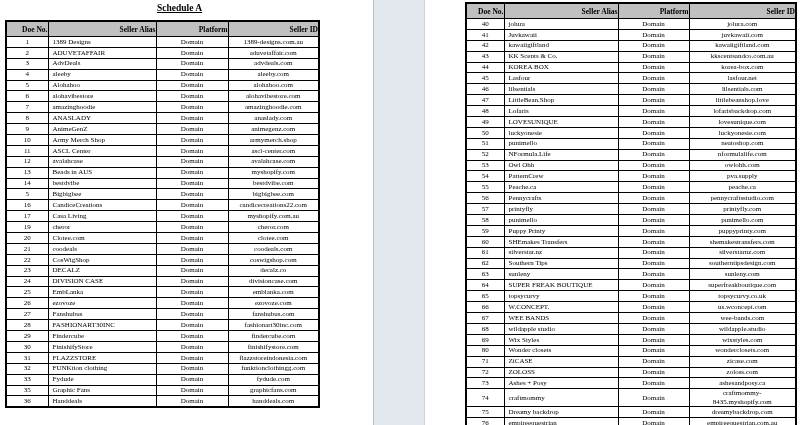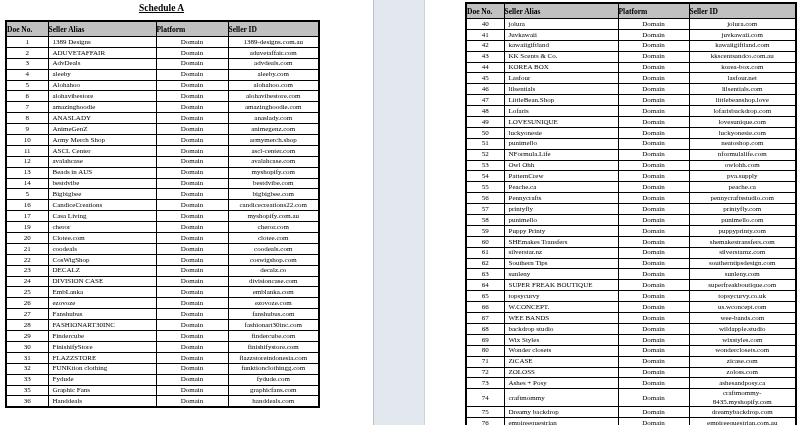--- a/index.html
+++ b/index.html
@@ -13,21 +13,21 @@
   #left-page{left:0;width:373px;}
   #page-gap{
     position:absolute;top:0;left:373px;width:52px;height:425px;
     background:#e3e8ef;
     border-left:1px solid #b9c0c9;
     border-right:1px solid #ccd3da;
     box-sizing:border-box;
   }
   #right-page{left:425px;width:375px;}
   .doc-title{
-    position:absolute;top:3px;left:5px;width:313px;
+    position:absolute;top:3px;left:23px;width:313px;
     text-align:center;font-weight:bold;font-size:9.5px;
     text-decoration:underline;
   }
   table.schedule{
     position:absolute;
     border-collapse:collapse;
     table-layout:fixed;
     border:2px solid #000;
   }
   #table-left{left:5px;top:20px;width:313px;}
@@ -35,21 +35,21 @@
   table.schedule th, table.schedule td{
     border:1px solid #000;
     padding:0;
     overflow:hidden;
   }
   table.schedule th{
     background:#c0c0c0;
     font-size:7.5px;
     font-weight:bold;
     height:14px;
-    text-align:left;
+    text-align:right;
   }
   table.schedule td{
     font-size:7px;
     line-height:8.5px;
     height:9.9px;
     text-align:center;
     white-space:pre-line;
   }
   table.schedule td.col1{text-align:left;padding-left:4px;}
   
@@ -469,21 +469,21 @@
           <td class="col3">us.wconcept.com</td>
         </tr>
         <tr>
           <td class="col0">67</td>
           <td class="col1">WEE BANDS</td>
           <td class="col2">Domain</td>
           <td class="col3">wee-bands.com</td>
         </tr>
         <tr>
           <td class="col0">68</td>
-          <td class="col1">backdrop studio</td>
+          <td class="col1">wildapple studio</td>
           <td class="col2">Domain</td>
           <td class="col3">wildapple.studio</td>
         </tr>
         <tr>
           <td class="col0">69</td>
           <td class="col1">Wix Styles</td>
           <td class="col2">Domain</td>
           <td class="col3">wixstyles.com</td>
         </tr>
         <tr>

